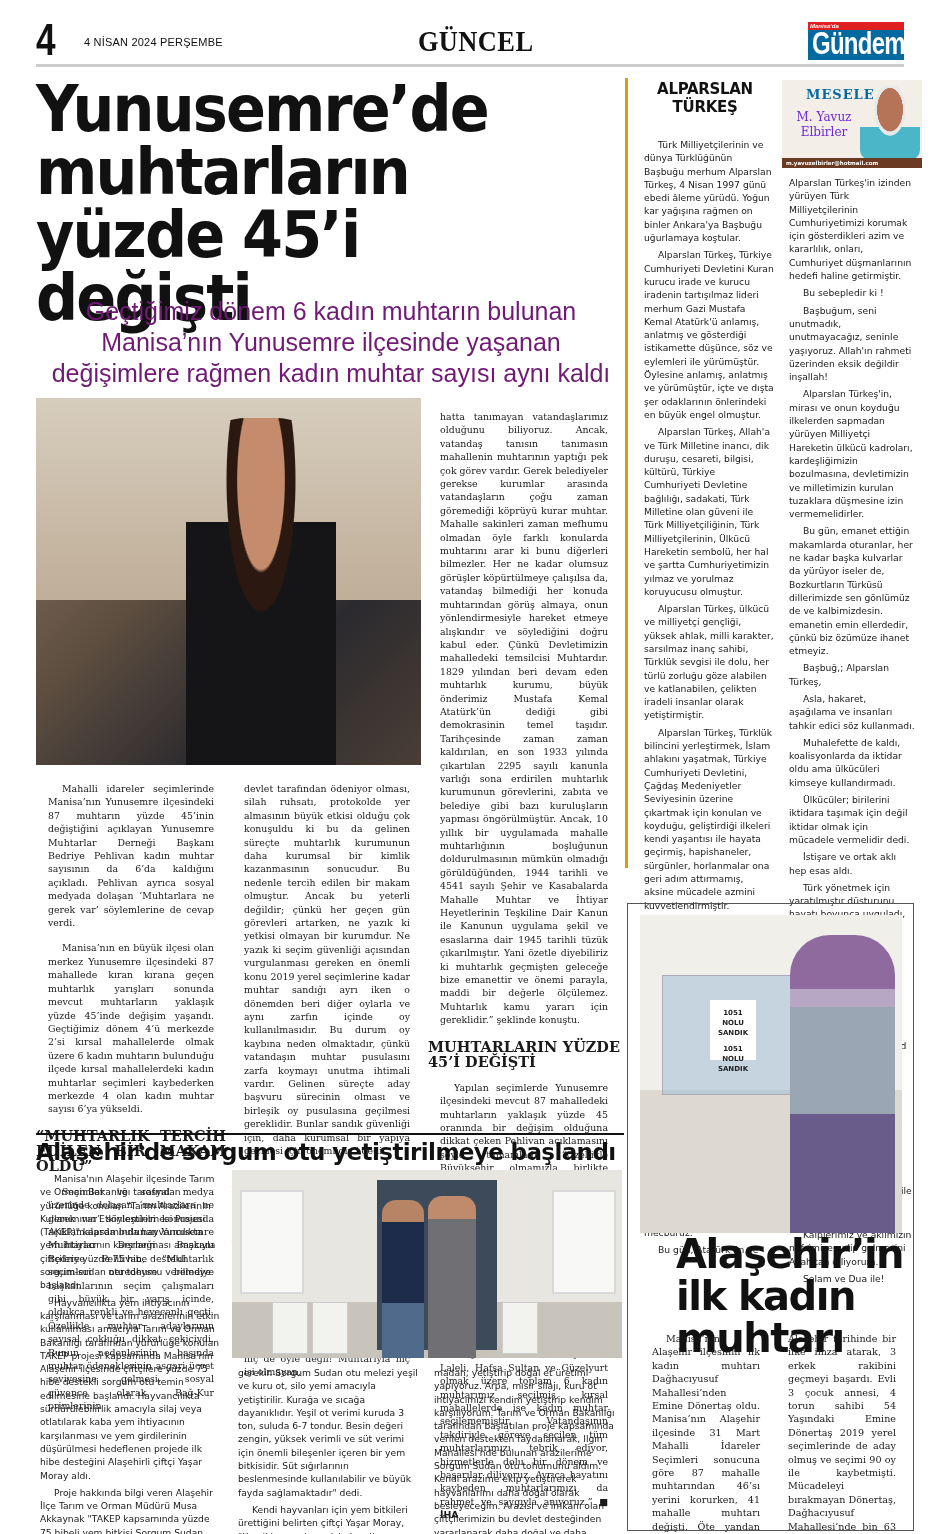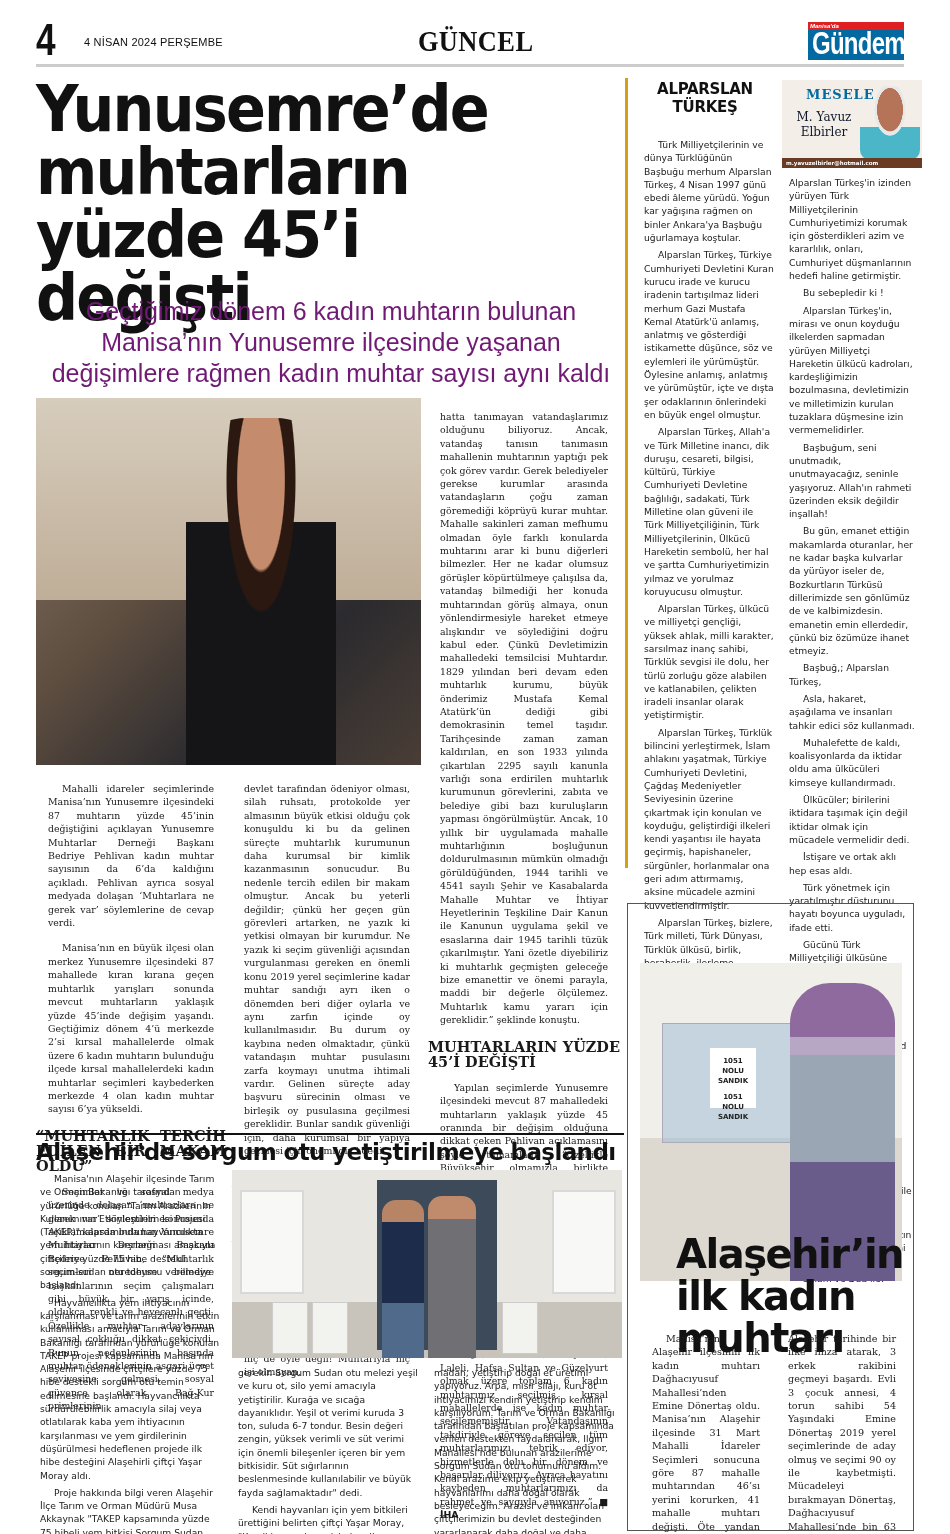--- a/index.html
+++ b/index.html
@@ -25,35 +25,35 @@
   .subhead{font:bold 14.5px/15px "DejaVu Serif",serif;margin:10px 0 4px;text-transform:uppercase;}
   .sans-col{position:absolute;font:9.2px/13.3px "DejaVu Sans",sans-serif;color:#1a1a1a;text-align:left;}
   .sans-col p{margin:4px;text-indent:14px;}
   .iha{font-weight:bold;font-family:"DejaVu Sans",sans-serif;}
   .iha::before{content:"■ ";}
   
   .col-bar{left:625px;top:78px;width:3px;height:790px;background:#d4a017;}
   .col-title{left:640px;top:80px;width:130px;font:900 15px/18px "DejaVu Sans",sans-serif;text-align:center;letter-spacing:-.3px;}
   .author-box{left:782px;top:80px;width:140px;height:88px;background:#f3efe8;overflow:hidden;}
   .author-box .mesele{position:absolute;left:24px;top:8px;font:bold 13px/1 "DejaVu Serif",serif;color:#0369a1;letter-spacing:1px;}
-  .author-box .name{position:absolute;left:6px;top:30px;width:72px;text-align:center;font:12px/15px "DejaVu Serif",serif;color:#0f172a;}
+  .author-box .name{position:absolute;left:6px;top:30px;width:72px;text-align:center;font:12px/15px "DejaVu Serif",serif;color:#6d28d9;}
   .author-box .face{position:absolute;left:78px;top:6px;width:60px;height:74px;border-radius:30px 30px 10px 10px;background:radial-gradient(ellipse at 50% 32%,#b57458 0 30%,#e8e8e8 31% 36%,transparent 37%),linear-gradient(180deg,transparent 55%,#4ab6c8 55%);}
   .author-box .email{position:absolute;left:0;bottom:0;width:100%;height:10px;background:#6a3a22;color:#fff;font:bold 5.5px/10px "DejaVu Sans",sans-serif;padding-left:4px;box-sizing:border-box;}
   
   .rule2{left:36px;top:1133px;width:588px;height:2px;background:#111;}
   .headline2{left:36px;top:1137px;width:595px;font:900 23px/30px "DejaVu Sans",sans-serif;letter-spacing:-.6px;white-space:nowrap;}
   .photo2{left:232px;top:1170px;width:390px;height:188px;background:linear-gradient(180deg,#e8e6e0 0 70%,#c8c4bc 70%);overflow:hidden;}
   .photo2 .door{position:absolute;left:145px;top:10px;width:120px;height:170px;background:#3d4a5a;}
   .photo2 .man1{position:absolute;left:150px;top:30px;width:42px;height:158px;background:linear-gradient(180deg,#b88466 0 14%,#1d2c4a 14% 65%,#4f6a8a 65%);border-radius:14px 14px 0 0;}
   .photo2 .man2{position:absolute;left:196px;top:26px;width:48px;height:162px;background:linear-gradient(180deg,#c08a6c 0 14%,#6f6f74 14% 100%);border-radius:14px 14px 0 0;}
   .photo2 .window{position:absolute;top:20px;width:60px;height:100px;background:#f8f8f6;border:2px solid #d8d8d8;}
   .photo2 .sack{position:absolute;bottom:4px;width:34px;height:50px;background:#f2f2ee;border:1px solid #ccc;}
   
   .box3{left:627px;top:903px;width:287px;height:628px;border:1px solid #555;box-sizing:border-box;}
-  .photo3{left:640px;top:915px;width:262px;height:318px;background:linear-gradient(180deg,#f1efe9 0 55%,#ddd9d1 55%);overflow:hidden;margin-top:48px;}
+  .photo3{left:640px;top:915px;width:262px;height:318px;background:linear-gradient(180deg,#f1efe9 0 55%,#ddd9d1 55%);overflow:hidden;}
   .photo3 .ballot{position:absolute;left:22px;top:60px;width:128px;height:118px;background:rgba(160,190,215,.55);border:1px solid #aab;}
   .photo3 .label{position:absolute;left:70px;top:85px;width:46px;height:60px;background:#fff;font:bold 7px/10px "DejaVu Sans",sans-serif;text-align:center;color:#222;}
   .photo3 .person{position:absolute;left:150px;top:20px;width:105px;height:298px;background:linear-gradient(180deg,#8e6a9e 0 18%,#b8a7c4 18% 24%,#9aa6b4 24% 60%,#6a5c8a 60%);border-radius:40px 40px 0 0;}
   .headline3{left:676px;top:1233px;width:275px;font:900 40px/42px "DejaVu Sans",sans-serif;letter-spacing:-1.5px;}
 </style>
 </head>
 <body>
 
 <div class="abs page-num">4</div>
 <div class="abs date">4 NİSAN 2024 PERŞEMBE</div>
@@ -108,22 +108,22 @@
   <p>Alparslan Türkeş, ülkücü ve milliyetçi gençliği, yüksek ahlak, milli karakter, sarsılmaz inanç sahibi, Türklük sevgisi ile dolu, her türlü zorluğu göze alabilen ve katlanabilen, çelikten iradeli insanlar olarak yetiştirmiştir.</p>
   <p>Alparslan Türkeş, Türklük bilincini yerleştirmek, İslam ahlakını yaşatmak, Türkiye Cumhuriyeti Devletini, Çağdaş Medeniyetler Seviyesinin üzerine çıkartmak için konulan ve koyduğu, geliştirdiği ilkeleri kendi yaşantısı ile hayata geçirmiş, hapishaneler, sürgünler, horlanmalar ona geri adım attırmamış, aksine mücadele azmini kuvvetlendirmiştir.</p>
   <p>Alparslan Türkeş, bizlere, Türk milleti, Türk Dünyası, Türklük ülküsü, birlik, beraberlik, ilerleme, yükselme, canı pahasına Türkiye Cumhuriyet Devletini emanet olarak kabul ederek korumayı öğretmiştir.</p>
   <p>Türk Milliyetçiliği ülküsüne sahip olanlar;, Atatürk ve Alparslan Türkeş'i anlamak, anlatmak, yaşantıları, söz ve eylemleri ile onların izinden yürümek zorundadırlar, zorundayız. Yüce Türk Milletinin sesi, eli olmak, milli ve manevi değerlerimize sahip çıkmak, Türk devletinin ve Türk milletinin, bağımsız, müreffeh ve her alanda önder olması için buna mecburuz.</p>
   <p>Bu gün, Atatürk'ün ve</p>
 </div>
 
 <div class="sans-col" style="left:785px;top:172px;width:135px">
   <p style="text-indent:0">Alparslan Türkeş'in izinden yürüyen Türk Milliyetçilerinin Cumhuriyetimizi korumak için gösterdikleri azim ve kararlılık, onları, Cumhuriyet düşmanlarının hedefi haline getirmiştir.</p>
   <p>Bu sebepledir ki !</p>
+  <p>Başbuğum, seni unutmadık, unutmayacağız, seninle yaşıyoruz. Allah'ın rahmeti üzerinden eksik değildir inşallah!</p>
   <p>Alparslan Türkeş'in, mirası ve onun koyduğu ilkelerden sapmadan yürüyen Milliyetçi Hareketin ülkücü kadroları, kardeşliğimizin bozulmasına, devletimizin ve milletimizin kurulan tuzaklara düşmesine izin vermemelidirler.</p>
-  <p>Başbuğum, seni unutmadık, unutmayacağız, seninle yaşıyoruz. Allah'ın rahmeti üzerinden eksik değildir inşallah!</p>
   <p>Bu gün, emanet ettiğin makamlarda oturanlar, her ne kadar başka kulvarlar da yürüyor iseler de, Bozkurtların Türküsü dillerimizde sen gönlümüz de ve kalbimizdesin. emanetin emin ellerdedir, çünkü biz özümüze ihanet etmeyiz.</p>
   <p>Başbuğ,; Alparslan Türkeş,</p>
   <p>Asla, hakaret, aşağılama ve insanları tahkir edici söz kullanmadı.</p>
   <p>Muhalefette de kaldı, koalisyonlarda da iktidar oldu ama ülkücüleri kimseye kullandırmadı.</p>
   <p>Ülkücüler; birilerini iktidara taşımak için değil iktidar olmak için mücadele vermelidir dedi.</p>
   <p>İstişare ve ortak aklı hep esas aldı.</p>
   <p>Türk yönetmek için yaratılmıştır düsturunu hayatı boyunca uyguladı, ifade etti.</p>
   <p>Gücünü Türk Milliyetçiliği ülküsüne inananlardan aldı.</p>
   <p>Evlatlarım dediği ülkücüleri, Hoca Ahmet Yesevi sevgisiyle kucakladı..</p>
   <p>Başbuğum, Ruhun şad olsun</p>

